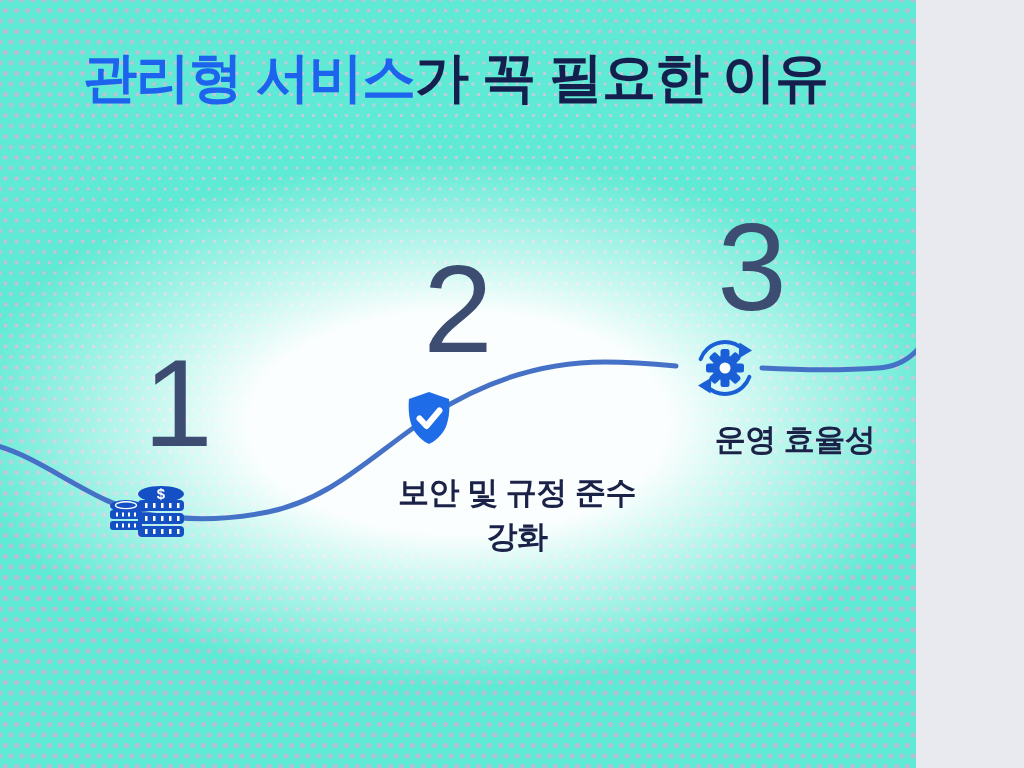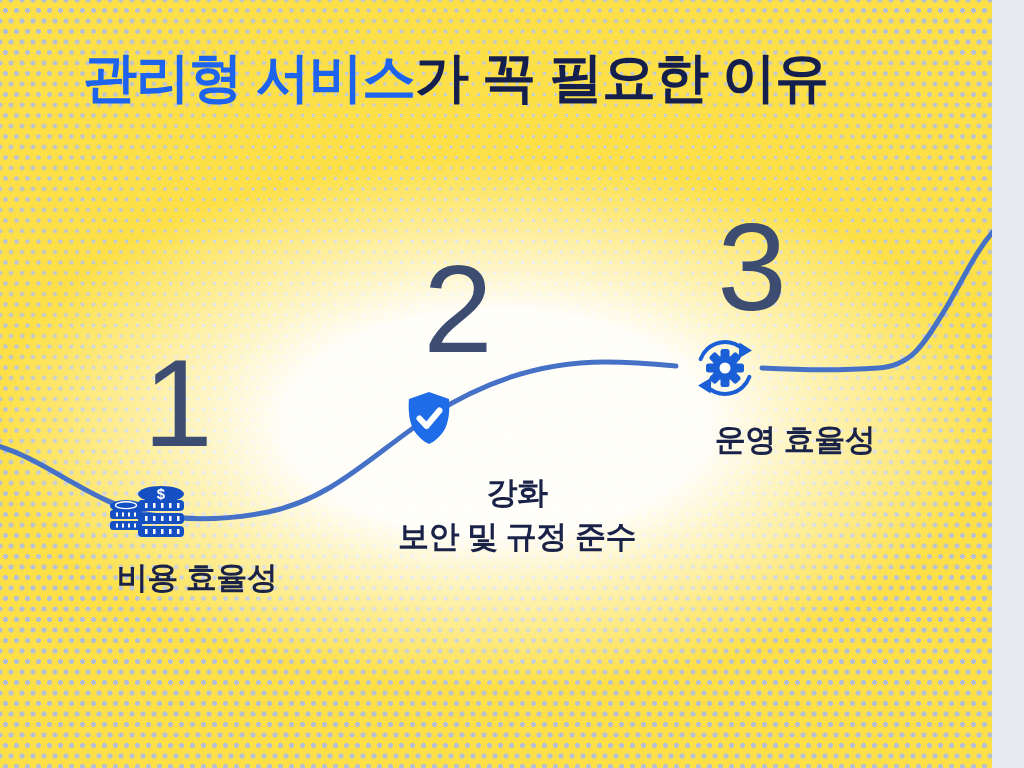--- a/index.html
+++ b/index.html
@@ -1,20 +1,20 @@
 <!DOCTYPE html>
 <html><head>
 <meta charset="utf-8">
 <style>
   html,body{margin:0;padding:0;background:#e8eaf0;}
   .slide{
     position:relative;
-    width:992px;height:768px;
+    width:916px;height:768px;
     overflow:hidden;
-    background:#fde047;
+    background:#5eead4;
     font-family:"Liberation Sans","DejaVu Sans",sans-serif;
   }
   
   .dots-small{
     position:absolute;inset:0;z-index:0;
     background-image:
       radial-gradient(circle, #c4ccdc 1.4px, rgba(196,204,220,0) 1.6px),
       radial-gradient(circle, #c4ccdc 1.4px, rgba(196,204,220,0) 1.6px);
     background-size:11px 21px,11px 21px;
     background-position:0 0,5.5px 10.5px;
@@ -121,34 +121,31 @@
         <rect x="37" y="47" width="2.5" height="5"></rect>
           <rect x="45" y="47" width="2.5" height="5"></rect>
         <rect x="53" y="47" width="2.5" height="5"></rect>
           <rect x="61" y="47" width="2.5" height="5"></rect>
           <rect x="69" y="47" width="2.5" height="5"></rect>
       </g>
       <ellipse cx="53" cy="12" rx="23" ry="8" fill="#1450c4"></ellipse>
       <text x="53" y="17" text-anchor="middle" font-size="15" font-weight="bold" fill="#fff" font-family="Liberation Sans, DejaVu Sans, sans-serif">$</text>
     </svg>
   </div>
-  <div class="label label1">
-    <div>비용 효율성</div>
-  </div>
 
   <div class="num num2">2</div>
   <div class="icon-box icon-shield">
     <svg width="52" height="56" viewBox="0 0 52 56" aria-hidden="true">
       <path d="M26 2 L46 9 C46 9 48.5 30 40 42 C35 49 29.5 52.5 26 54 C22.5 52.5 17 49 12 42 C3.5 30 6 9 6 9 Z" fill="#1e6ce8"></path>
       <path d="M16.5 28.5 L23.5 36 L36.5 20.5" fill="none" stroke="#fff" stroke-width="6" stroke-linecap="round" stroke-linejoin="round"></path>
     </svg>
   </div>
   <div class="label label2">
+    <div>보안 및 규정 준수</div>
     <div>강화</div>
-    <div>보안 및 규정 준수</div>
   </div>
 
   <div class="num num3">3</div>
   <div class="icon-box icon-gear">
     <svg width="66" height="64" viewBox="0 0 66 64" aria-hidden="true">
 
       <path d="M 8.6 23.1 A 26 26 0 0 1 52.9 15.3" fill="none" stroke="#1a5fd6" stroke-width="4" stroke-linecap="round"></path>
       <path d="M 47.5 6.5 L 60 14.5 L 46.5 22.5 Z" fill="#1a5fd6"></path>
       <path d="M 57.4 40.9 A 26 26 0 0 1 13.1 48.7" fill="none" stroke="#1a5fd6" stroke-width="4" stroke-linecap="round"></path>
       <path d="M 18.5 57.5 L 6 49.5 L 19.5 41.5 Z" fill="#1a5fd6"></path>

